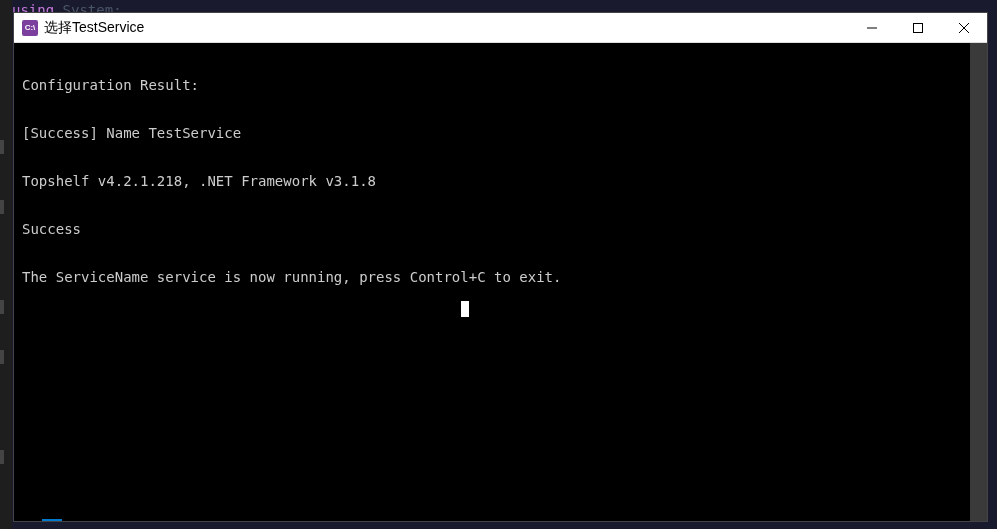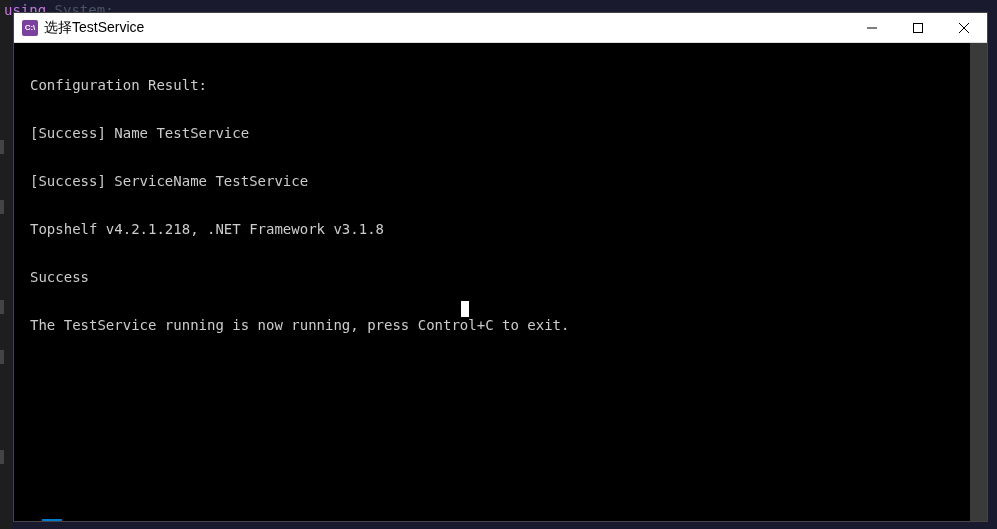--- a/index.html
+++ b/index.html
@@ -16,21 +16,21 @@
       overflow: hidden;
       position: relative;
     }
     
     .background-code {
       position: absolute;
       top: 0;
       left: 0;
       color: #4a5568;
       font-size: 14px;
-      padding: 2px 4px;
+      padding: 2px 12px;
       font-family: Consolas, monospace;
     }
     
     .background-code .keyword {
       color: #c678dd;
     }
     
     .window {
       position: absolute;
       top: 12px;
@@ -95,21 +95,21 @@
     }
     
     .titlebar-btn svg {
       width: 10px;
       height: 10px;
     }
     
     .console-body {
       flex: 1;
       background: #000000;
-      padding: 2px 16px;
+      padding: 2px 8px;
       position: relative;
       overflow: hidden;
     }
     
     .console-content {
       color: #cccccc;
       font-size: 14px;
       line-height: 16px;
       font-family: 'NSimSun', 'SimSun', Consolas, monospace;
       white-space: pre;
@@ -221,24 +221,23 @@
           <line x1="10" y1="0" x2="0" y2="10" stroke="#000" stroke-width="1"></line>
         </svg>
       </button>
     </div>
   </div>
 
   <div class="console-body">
     <div class="console-content">
       <span class="console-line">Configuration Result:</span>
       <span class="console-line">[Success] Name TestService</span>
-      <span class="console-line">[Success] ServiceName TestService</span>
       <span class="console-line">Topshelf v4.2.1.218, .NET Framework v3.1.8</span>
       <span class="console-line">Success</span>
-      <span class="console-line">The TestService running is now running, press Control+C to exit.</span>
+      <span class="console-line">The ServiceName service is now running, press Control+C to exit.</span>
     </div>
     <div class="cursor-block"></div>
   </div>
 
   <div class="scrollbar">
     <div class="scrollbar-thumb"></div>
   </div>
 </div>
 
 <div class="bottom-tabs">

